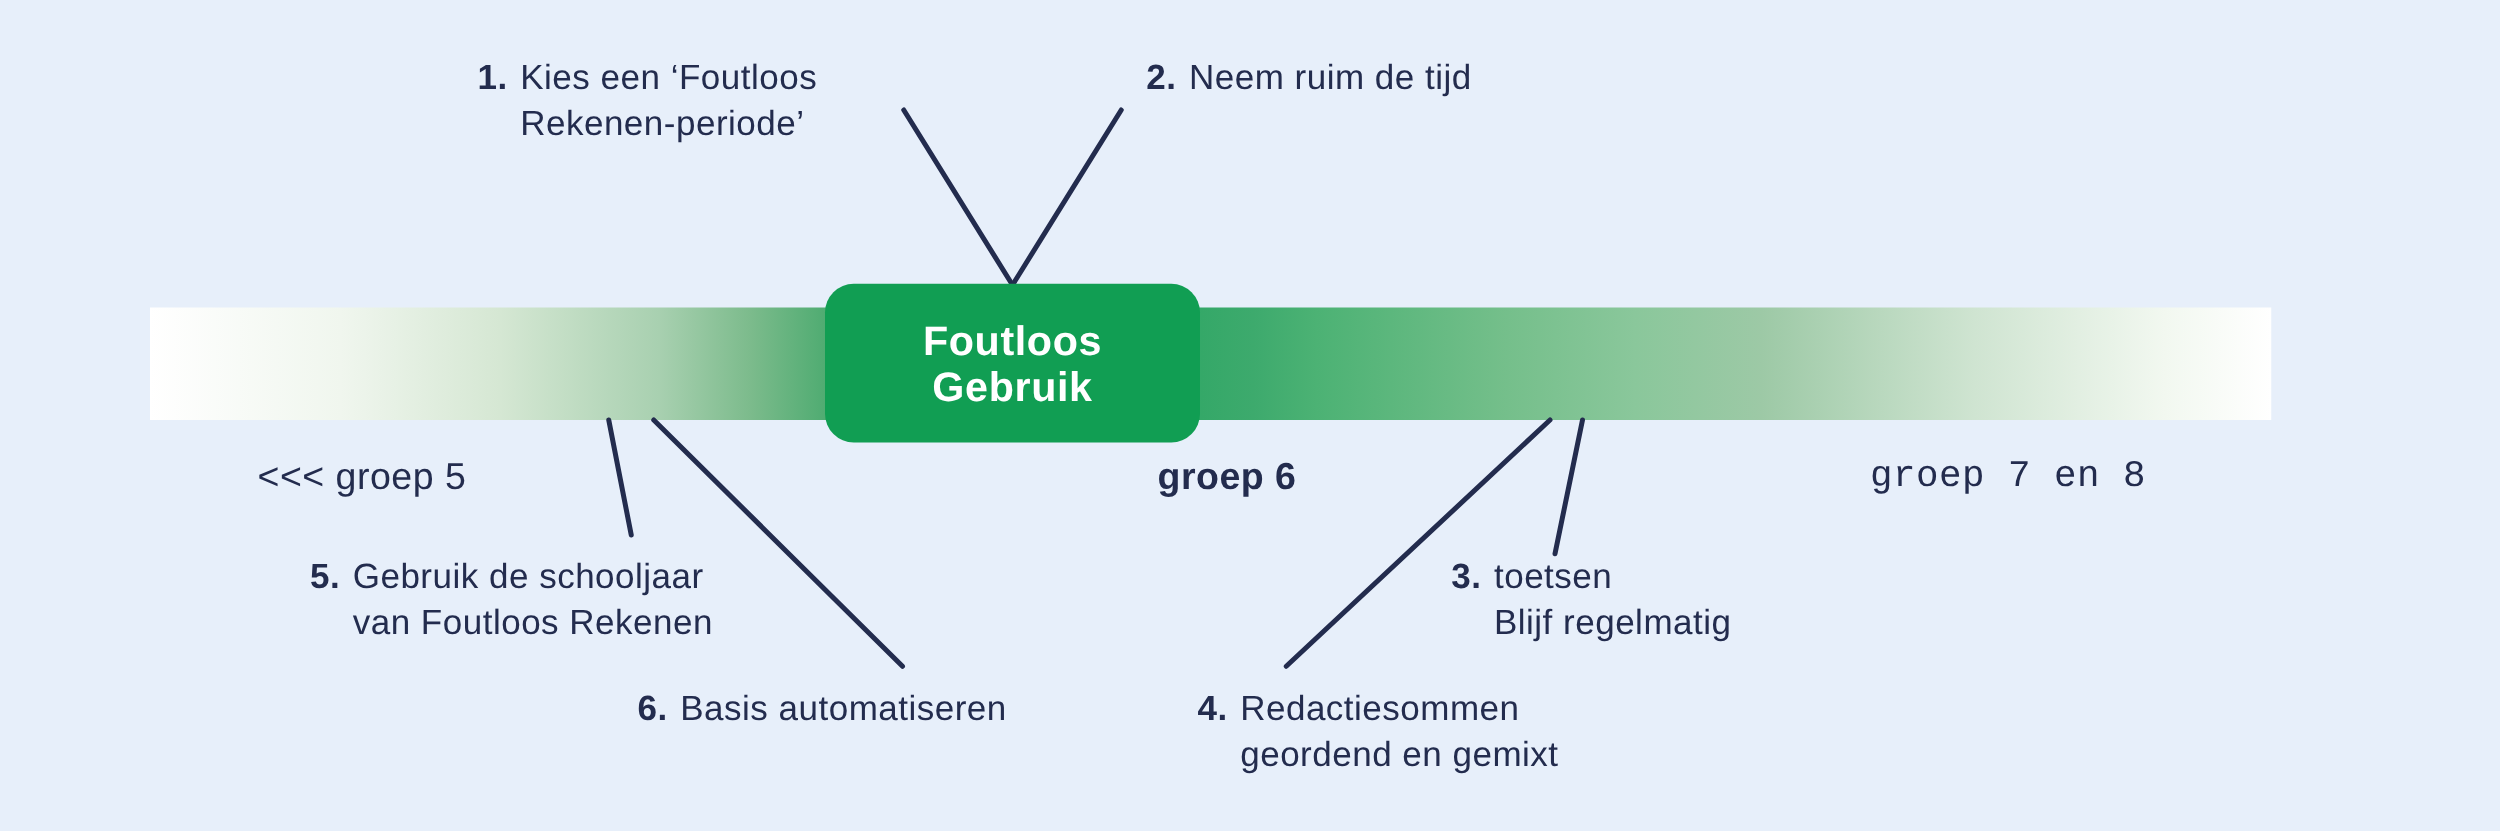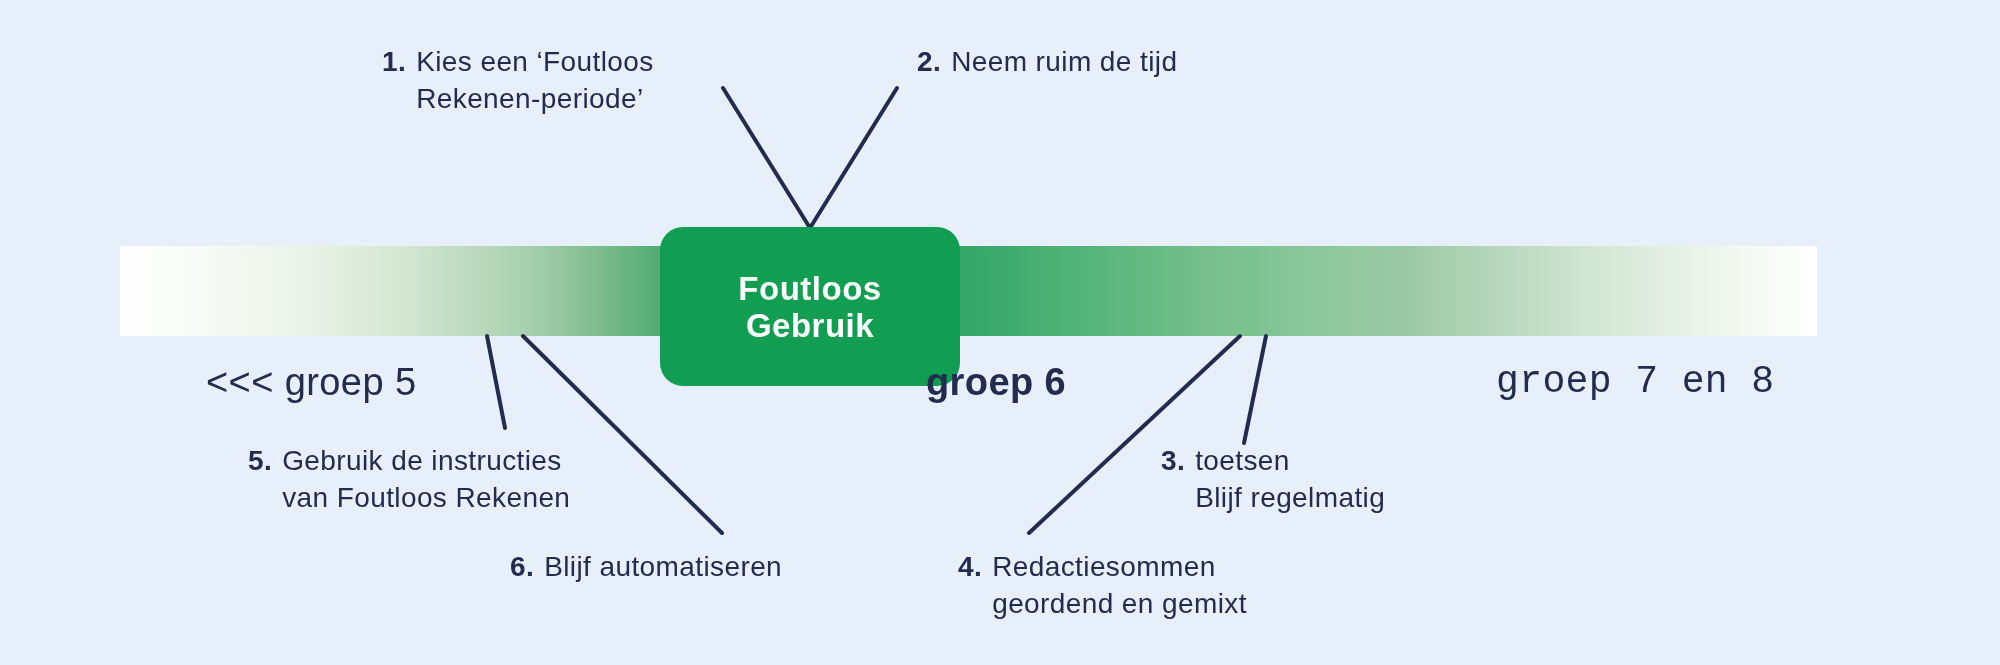--- a/index.html
+++ b/index.html
@@ -54,42 +54,42 @@
     stroke: #232c4e;
     stroke-width: 4;
     stroke-linecap: round;
   }
   
   .node {
     position: absolute;
     left: 660px;
     top: 227px;
     width: 300px;
-    height: 159px;
+    height: 127px;
     background: #119e53;
     border-radius: 23px;
     display: flex;
     flex-direction: column;
     align-items: center;
     justify-content: center;
     text-align: center;
   }
   .node span {
     display: block;
     color: #ffffff;
     font-size: 33px;
     font-weight: 700;
     line-height: 37px;
     letter-spacing: 0.5px;
   }
   
   .group-label {
     position: absolute;
     top: 365px;
-    font-size: 38px;
+    font-size: 30px;
     line-height: 34px;
     letter-spacing: 0.4px;
     white-space: nowrap;
   }
   .group-label.g5 { left: 206px; }
   .group-label.g6 { left: 926px; font-weight: bold; }
   .group-label.g78 { left: 1496px; font-family: Liberation Mono, monospace; }
   
   .tip {
     position: absolute;
@@ -166,25 +166,25 @@
     <span class="num">4.</span>
     <span class="lines">
       <span class="l">Redactiesommen</span>
       <span class="l">geordend en gemixt</span>
     </span>
   </div>
 
   <div class="tip t5">
     <span class="num">5.</span>
     <span class="lines">
-      <span class="l">Gebruik de instructies</span>
+      <span class="l">Gebruik de schooljaar</span>
       <span class="l">van Foutloos Rekenen</span>
     </span>
   </div>
 
   <div class="tip t6">
     <span class="num">6.</span>
     <span class="lines">
-      <span class="l">Blijf automatiseren</span>
+      <span class="l">Basis automatiseren</span>
     </span>
   </div>
 
 </div>
 
 </body></html>

